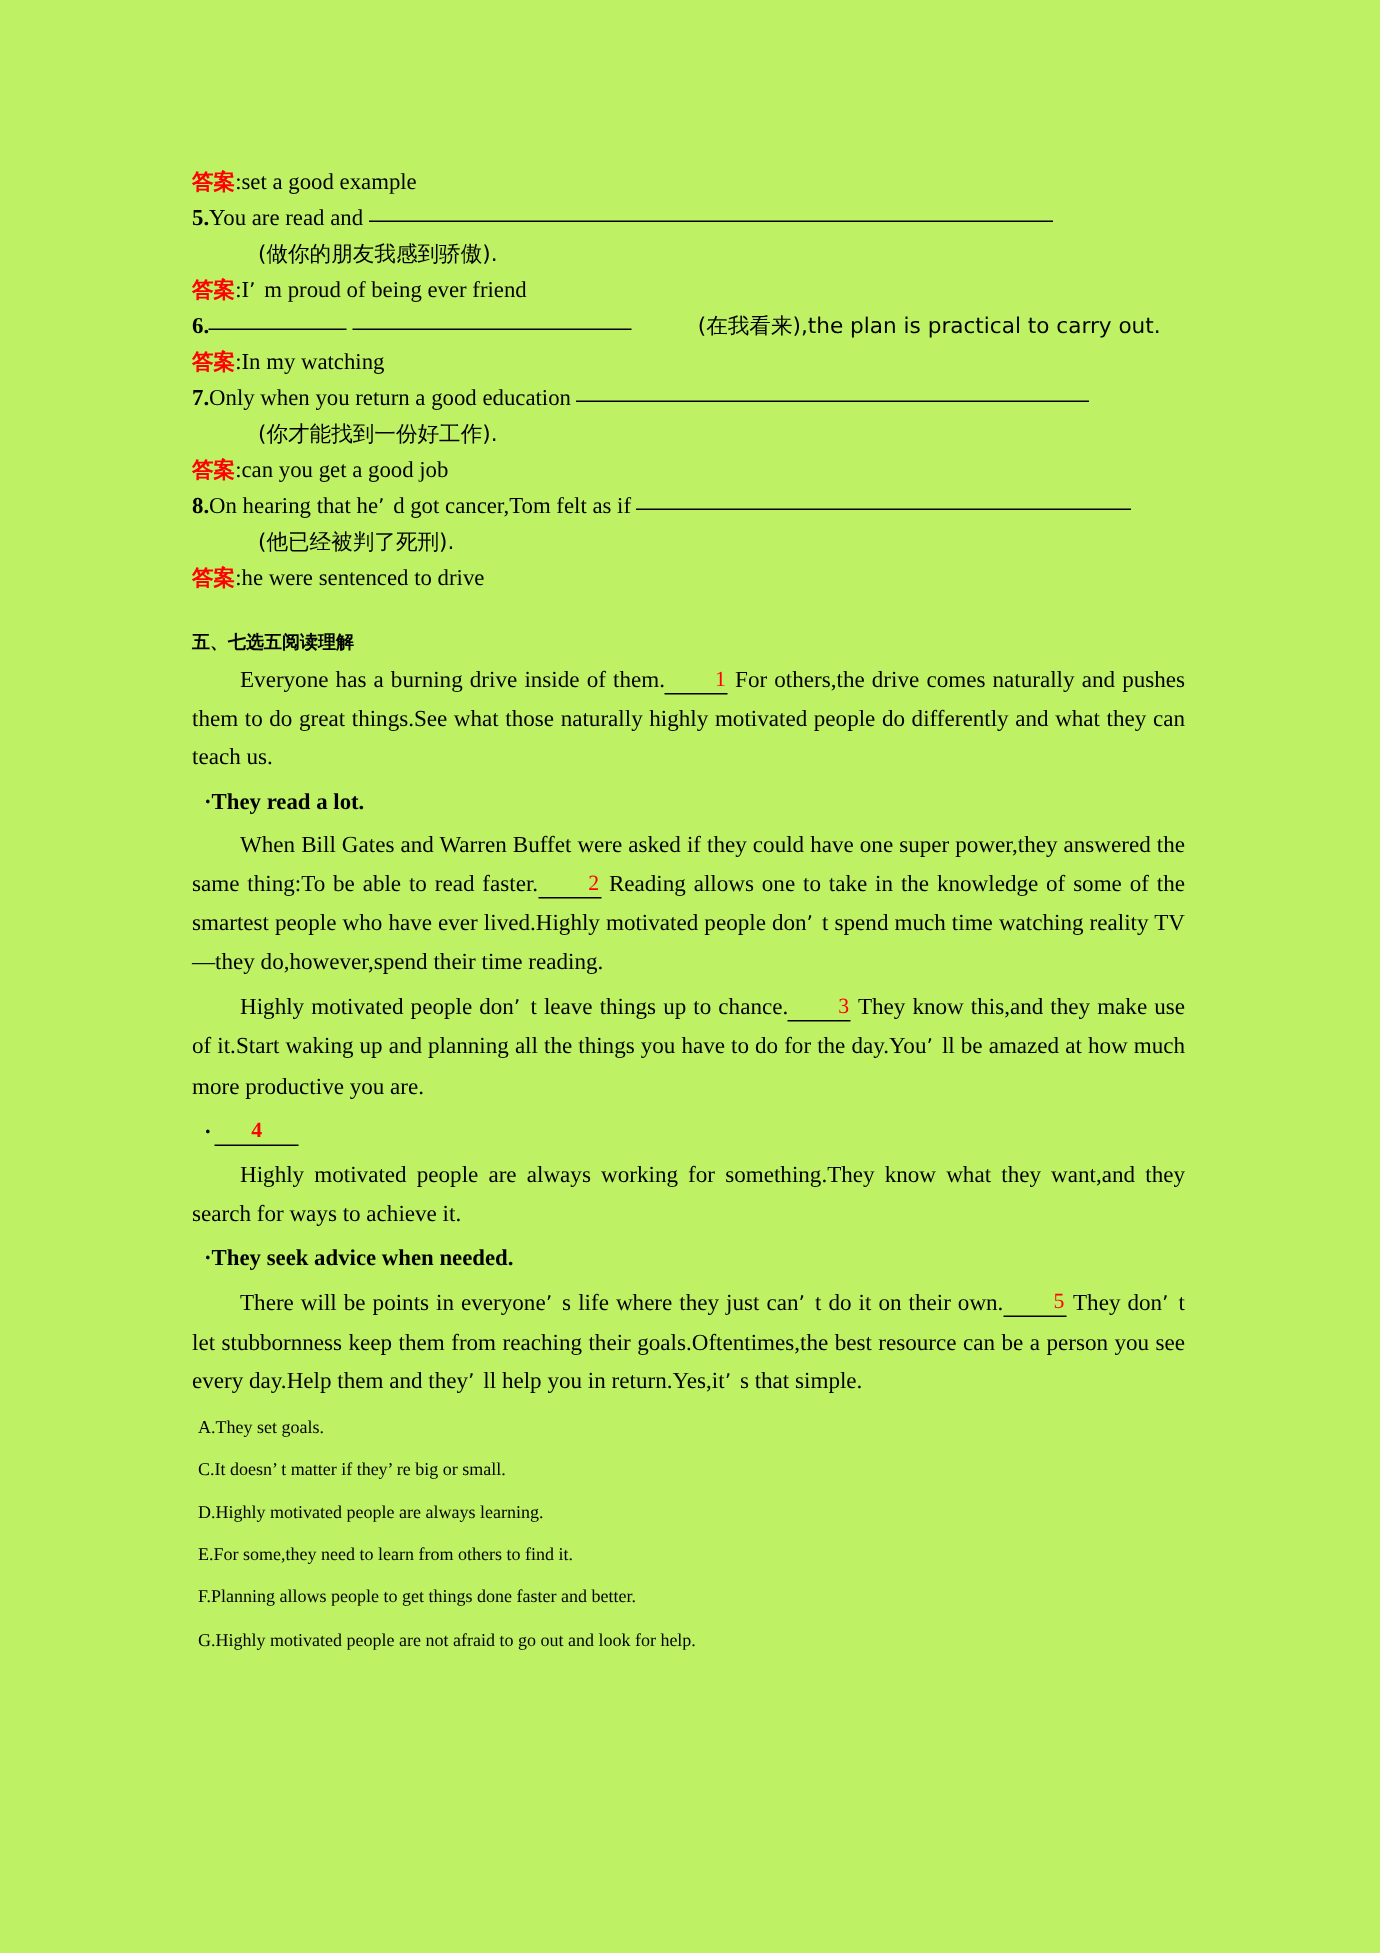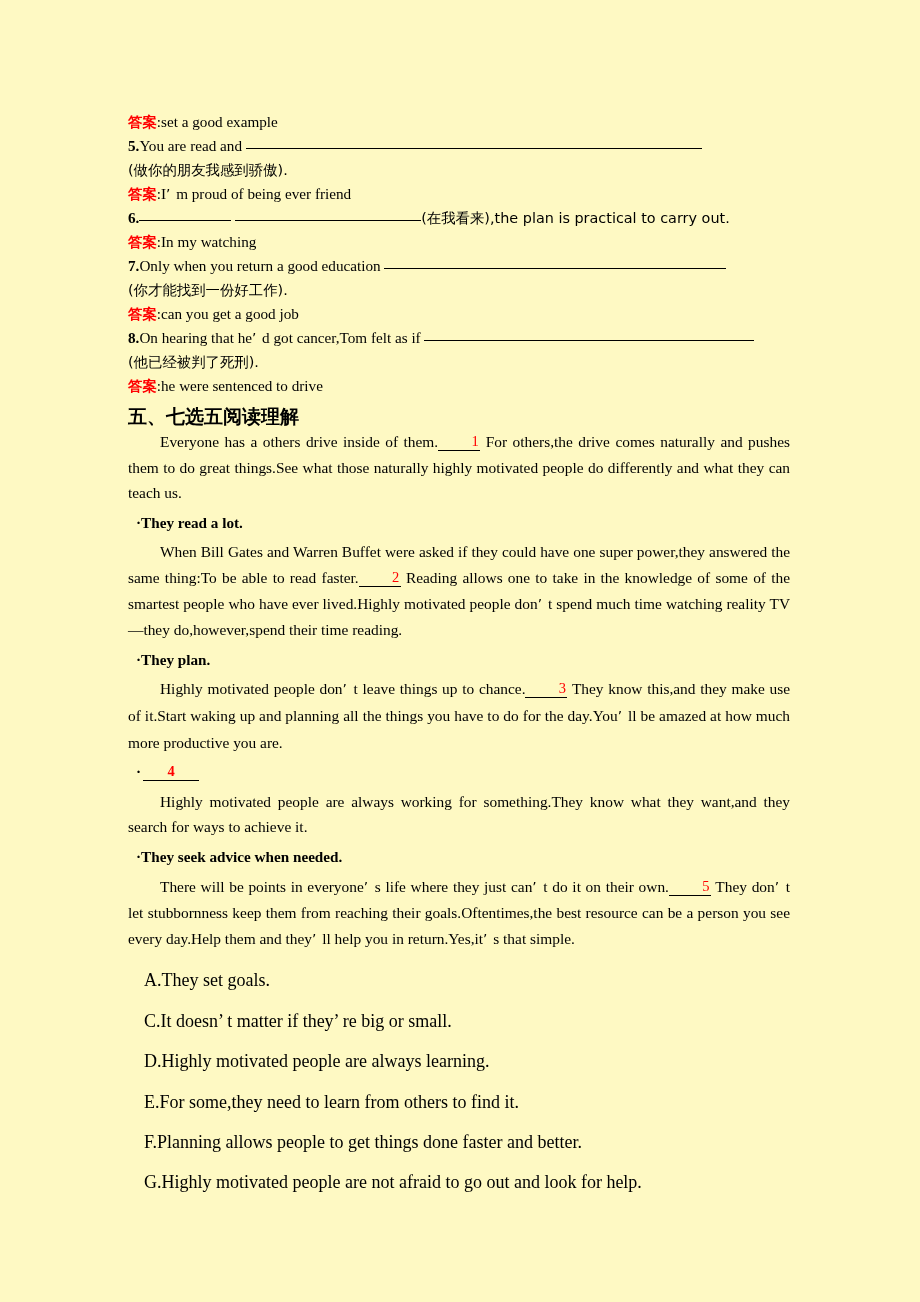--- a/index.html
+++ b/index.html
@@ -13,21 +13,21 @@
     font-family: "Liberation Serif", "DejaVu Serif", serif;
     color: #000000;
     position: relative;
     overflow: hidden;
   }
   .page {
     position: absolute;
     left: 0; top: 0;
     width: 920px;
     height: 1302px;
-    background: #fef9c3;
+    background: #bef264;
   }
   .content {
     position: absolute;
     left: 128px;
     top: 110px;
     width: 662px;
   }
 
   
   .line {
@@ -40,20 +40,21 @@
     font-weight: bold;
     font-family: "DejaVu Sans", sans-serif;
     font-size: 14.4px;
   }
   .qnum {
     font-weight: bold;
   }
   .cn {
     font-family: "DejaVu Sans", sans-serif;
     font-size: 14.4px;
+    margin-left: 44px;
   }
   .apos {
     font-family: "DejaVu Sans", sans-serif;
     font-size: 13.5px;
     letter-spacing: 2px;
   }
 
   
   .rule {
     display: inline-block;
@@ -64,23 +65,23 @@
   .rule-long { width: 456px; }
   .rule-q6a  { width: 92px; }
   .rule-q6b  { width: 186px; }
   .rule-q7   { width: 342px; }
   .rule-q8   { width: 330px; }
 
   
   .sec-heading {
     font-family: "DejaVu Sans", sans-serif;
     font-weight: bold;
-    font-size: 19px;
+    font-size: 12px;
     line-height: 25px;
-    margin-top: 6px;
+    margin-top: 18px;
   }
 
   
   .para {
     font-size: 15.4px;
     line-height: 25.6px;
     text-indent: 32px;
     text-align: justify;
     margin: 0;
   }
@@ -111,23 +112,23 @@
     text-align: center;
     width: 56px;
     font-size: 14.5px;
     line-height: 17px;
     vertical-align: 1px;
     margin-left: 2px;
   }
 
   
   .opt {
-    font-size: 18px;
+    font-size: 12px;
     line-height: 24.4px;
-    margin: 16px;
+    margin: 4px;
   }
 </style>
 </head>
 <body>
 
 <div class="page">
   <div class="content">
 
     <div class="line">
       <span class="ans-label">答案</span><span>:set a good example</span>
@@ -163,27 +164,26 @@
       <span class="qnum">8.</span><span>On hearing that he</span><span class="apos">’</span><span> d got cancer,Tom felt as if </span><span class="rule rule-q8"></span>
     </div>
     <div class="line cn">(他已经被判了死刑).</div>
 
     <div class="line">
       <span class="ans-label">答案</span><span>:he were sentenced to drive</span>
     </div>
 
     <div class="sec-heading">五、七选五阅读理解</div>
 
-    <p class="para"><span>Everyone has a others drive inside of them.</span><span class="blank">1</span><span> For others,the drive comes naturally and pushes them to do great things.See what those naturally highly motivated people do differently and what they can teach us.</span></p>
+    <p class="para"><span>Everyone has a burning drive inside of them.</span><span class="blank">1</span><span> For others,the drive comes naturally and pushes them to do great things.See what those naturally highly motivated people do differently and what they can teach us.</span></p>
 
     <p class="sub-head gap-before">·They read a lot.</p>
 
     <p class="para gap-before"><span>When Bill Gates and Warren Buffet were asked if they could have one super power,they answered the same thing:To be able to read faster.</span><span class="blank">2</span><span> Reading allows one to take in the knowledge of some of the smartest people who have ever lived.Highly motivated people don</span><span class="apos">’</span><span> t spend much time watching reality TV—they do,however,spend their time reading.</span></p>
 
-    <p class="sub-head gap-before">·They plan.</p>
 
     <p class="para gap-before"><span>Highly motivated people don</span><span class="apos">’</span><span> t leave things up to chance.</span><span class="blank">3</span><span> They know this,and they make use of it.Start waking up and planning all the things you have to do for the day.You</span><span class="apos">’</span><span> ll be amazed at how much more productive you are.</span></p>
 
     <p class="sub-head gap-before"><span>·</span><span class="blank-bullet">4</span></p>
 
     <p class="para gap-before">Highly motivated people are always working for something.They know what they want,and they search for ways to achieve it.</p>
 
     <p class="sub-head gap-before">·They seek advice when needed.</p>
 
     <p class="para gap-before"><span>There will be points in everyone</span><span class="apos">’</span><span> s life where they just can</span><span class="apos">’</span><span> t do it on their own.</span><span class="blank">5</span><span> They don</span><span class="apos">’</span><span> t let stubbornness keep them from reaching their goals.Oftentimes,the best resource can be a person you see every day.Help them and they</span><span class="apos">’</span><span> ll help you in return.Yes,it</span><span class="apos">’</span><span> s that simple.</span></p>

